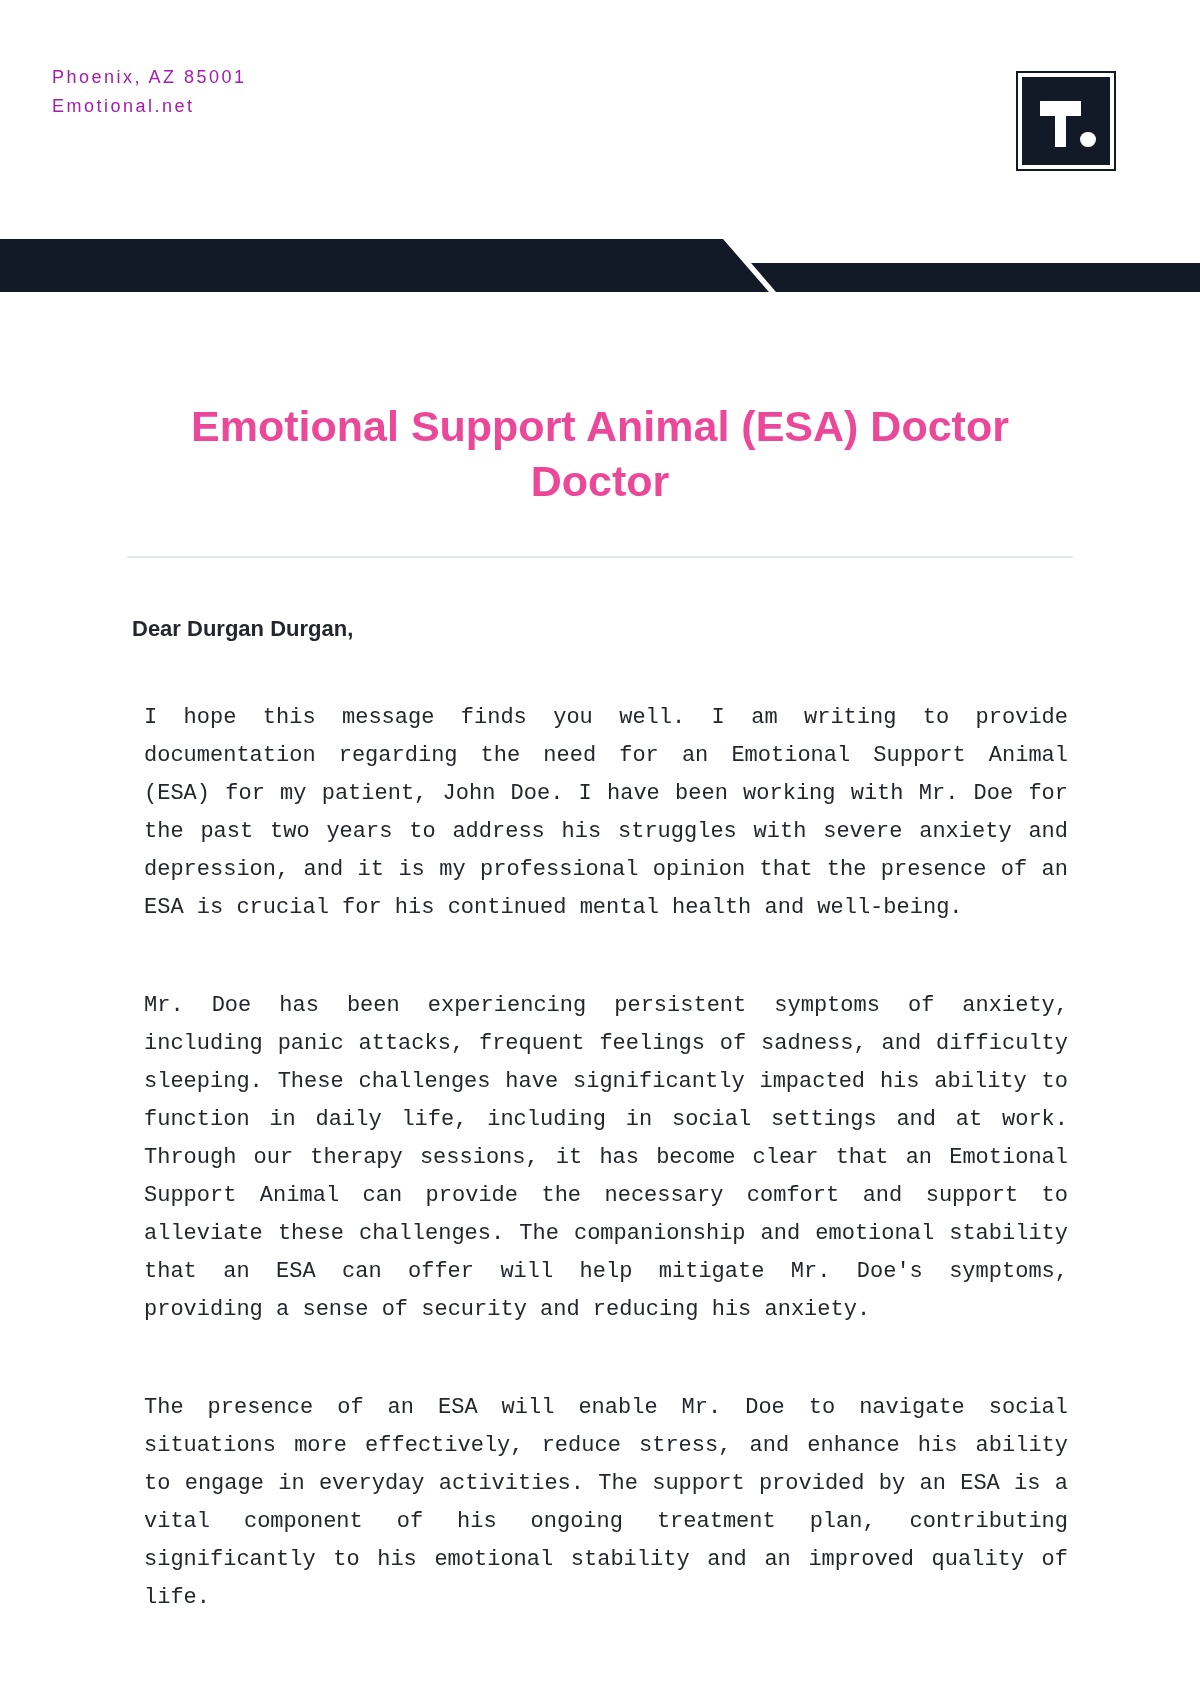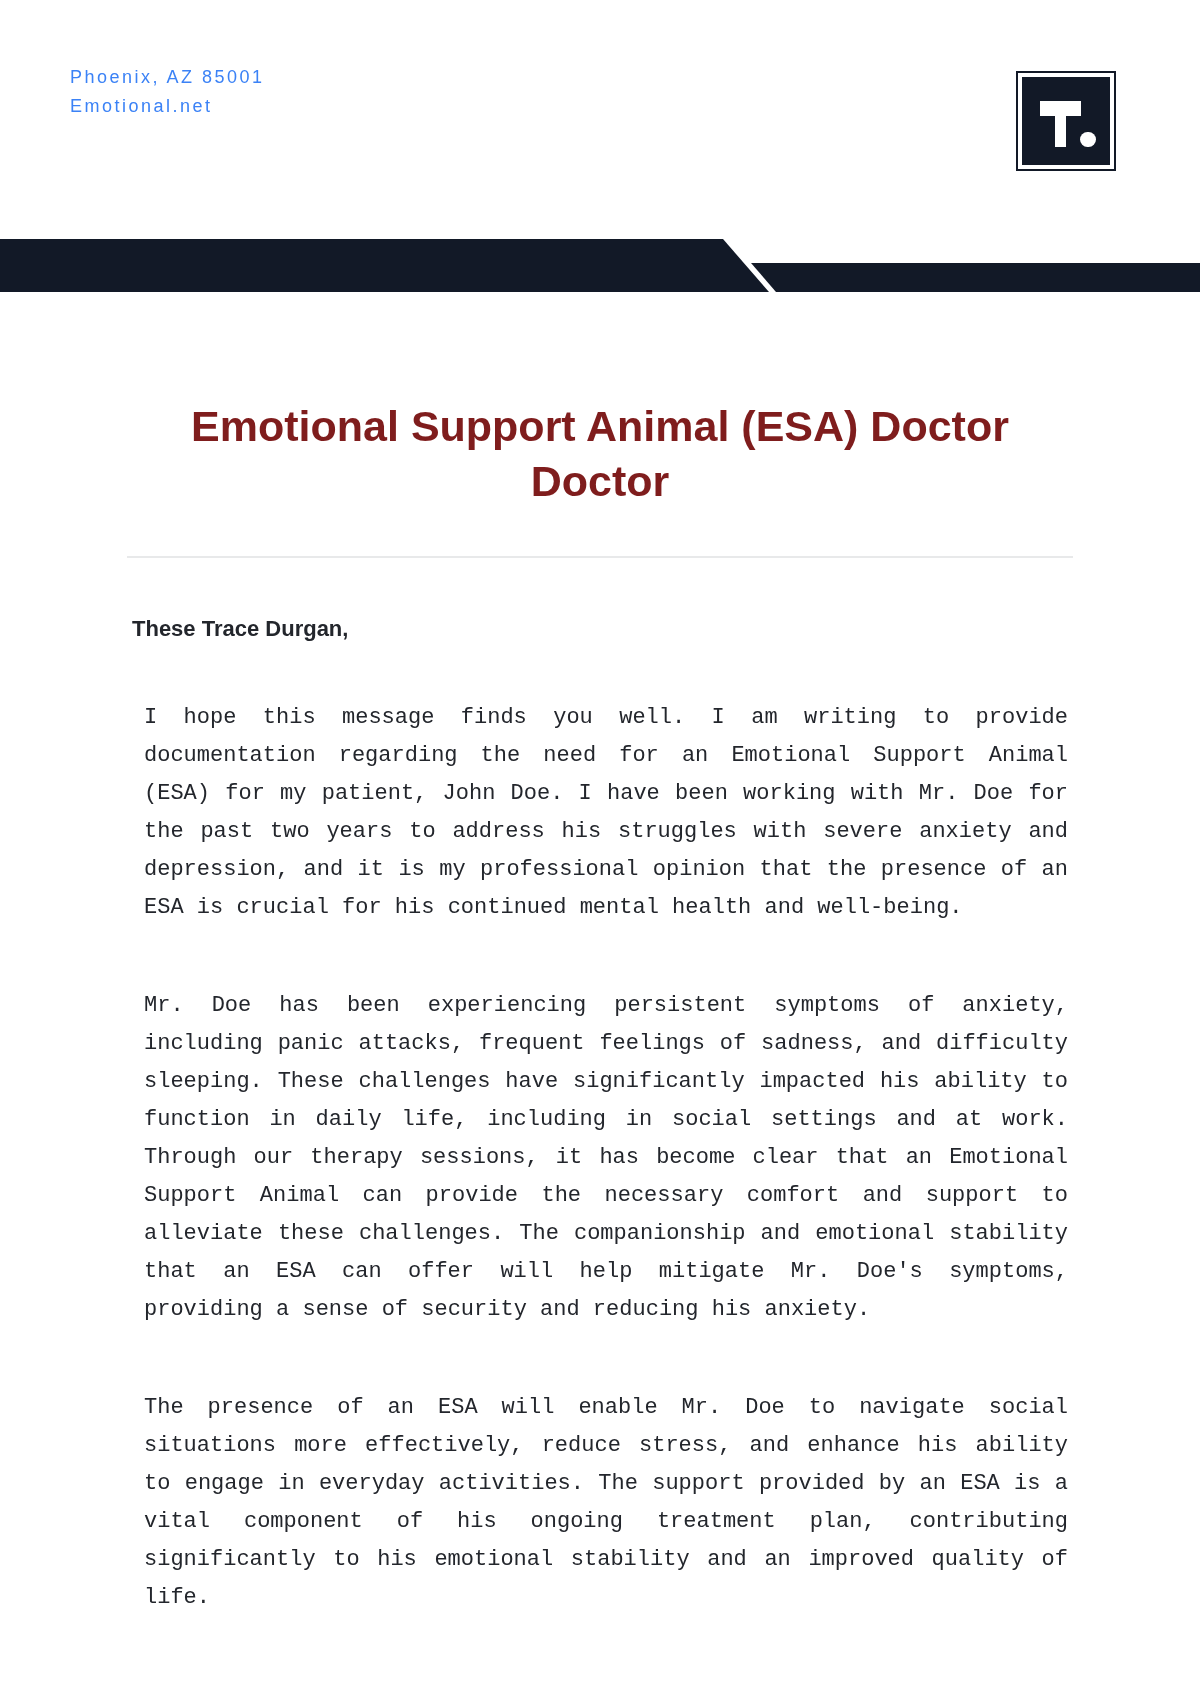--- a/index.html
+++ b/index.html
@@ -8,26 +8,26 @@
     width: 1200px;
     height: 1696px;
     background: #ffffff;
     overflow: hidden;
     font-family: "Liberation Sans", sans-serif;
   }
 
   
   .contact {
     position: absolute;
-    left: 70px;
+    left: 52px;
     top: 63px;
     font-size: 18px;
     line-height: 29px;
     letter-spacing: 2.5px;
-    color: #3b82f6;
+    color: #a21caf;
   }
 
   
   .logo-outer {
     position: absolute;
     left: 1016px;
     top: 71px;
     width: 100px;
     height: 100px;
     border: 2px solid #121927;
@@ -57,21 +57,21 @@
   
   .title {
     position: absolute;
     left: 0;
     top: 399px;
     width: 1200px;
     text-align: center;
     font-size: 43px;
     line-height: 55px;
     font-weight: bold;
-    color: #7f1d1d;
+    color: #ec4899;
   }
   .title .line { white-space: nowrap; }
 
   
   .divider {
     position: absolute;
     left: 127px;
     top: 556px;
     width: 946px;
     height: 2px;
@@ -123,19 +123,19 @@
   </svg>
 
   <div class="title">
     <div class="line">Emotional Support Animal (ESA) Doctor</div>
     <div class="line">Doctor</div>
   </div>
 
   <div class="divider"></div>
 
   <div class="letter-body">
-    <p class="salutation">These Trace Durgan,</p>
+    <p class="salutation">Dear Durgan Durgan,</p>
     <p class="para">I hope this message finds you well. I am writing to provide documentation regarding the need for an Emotional Support Animal (ESA) for my patient, John Doe. I have been working with Mr. Doe for the past two years to address his struggles with severe anxiety and depression, and it is my professional opinion that the presence of an ESA is crucial for his continued mental health and well-being.</p>
     <p class="para">Mr. Doe has been experiencing persistent symptoms of anxiety, including panic attacks, frequent feelings of sadness, and difficulty sleeping. These challenges have significantly impacted his ability to function in daily life, including in social settings and at work. Through our therapy sessions, it has become clear that an Emotional Support Animal can provide the necessary comfort and support to alleviate these challenges. The companionship and emotional stability that an ESA can offer will help mitigate Mr. Doe's symptoms, providing a sense of security and reducing his anxiety.</p>
     <p class="para">The presence of an ESA will enable Mr. Doe to navigate social situations more effectively, reduce stress, and enhance his ability to engage in everyday activities. The support provided by an ESA is a vital component of his ongoing treatment plan, contributing significantly to his emotional stability and an improved quality of life.</p>
   </div>
 
 </div>
 
 </body></html>

